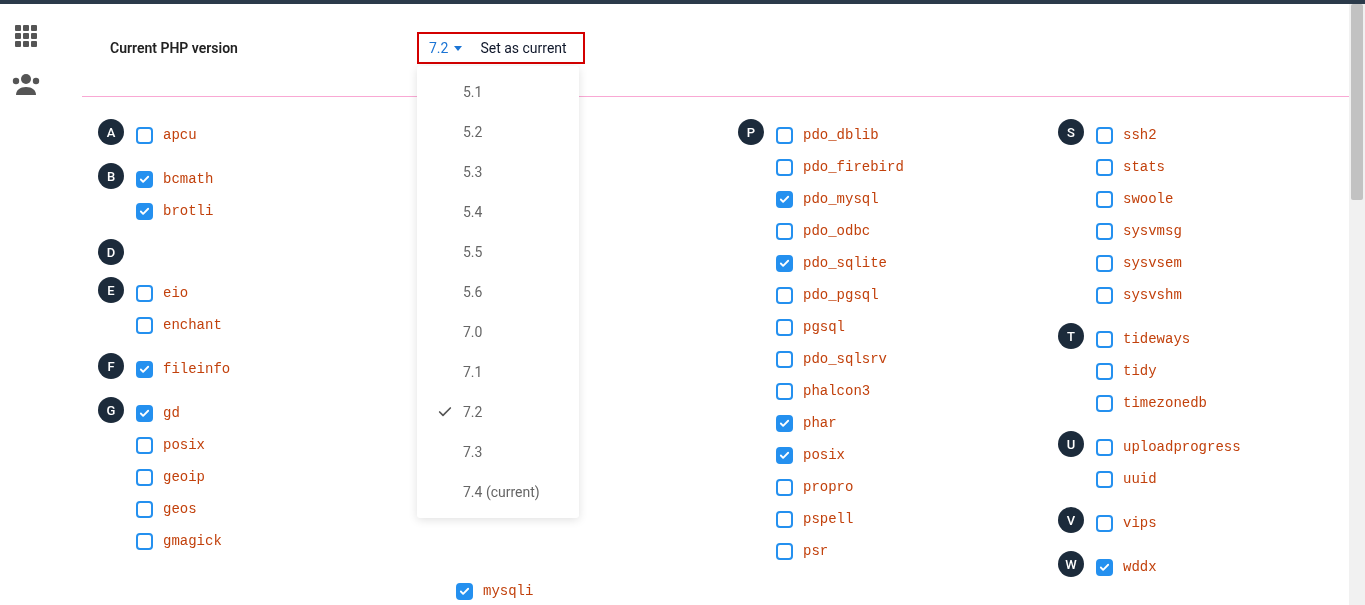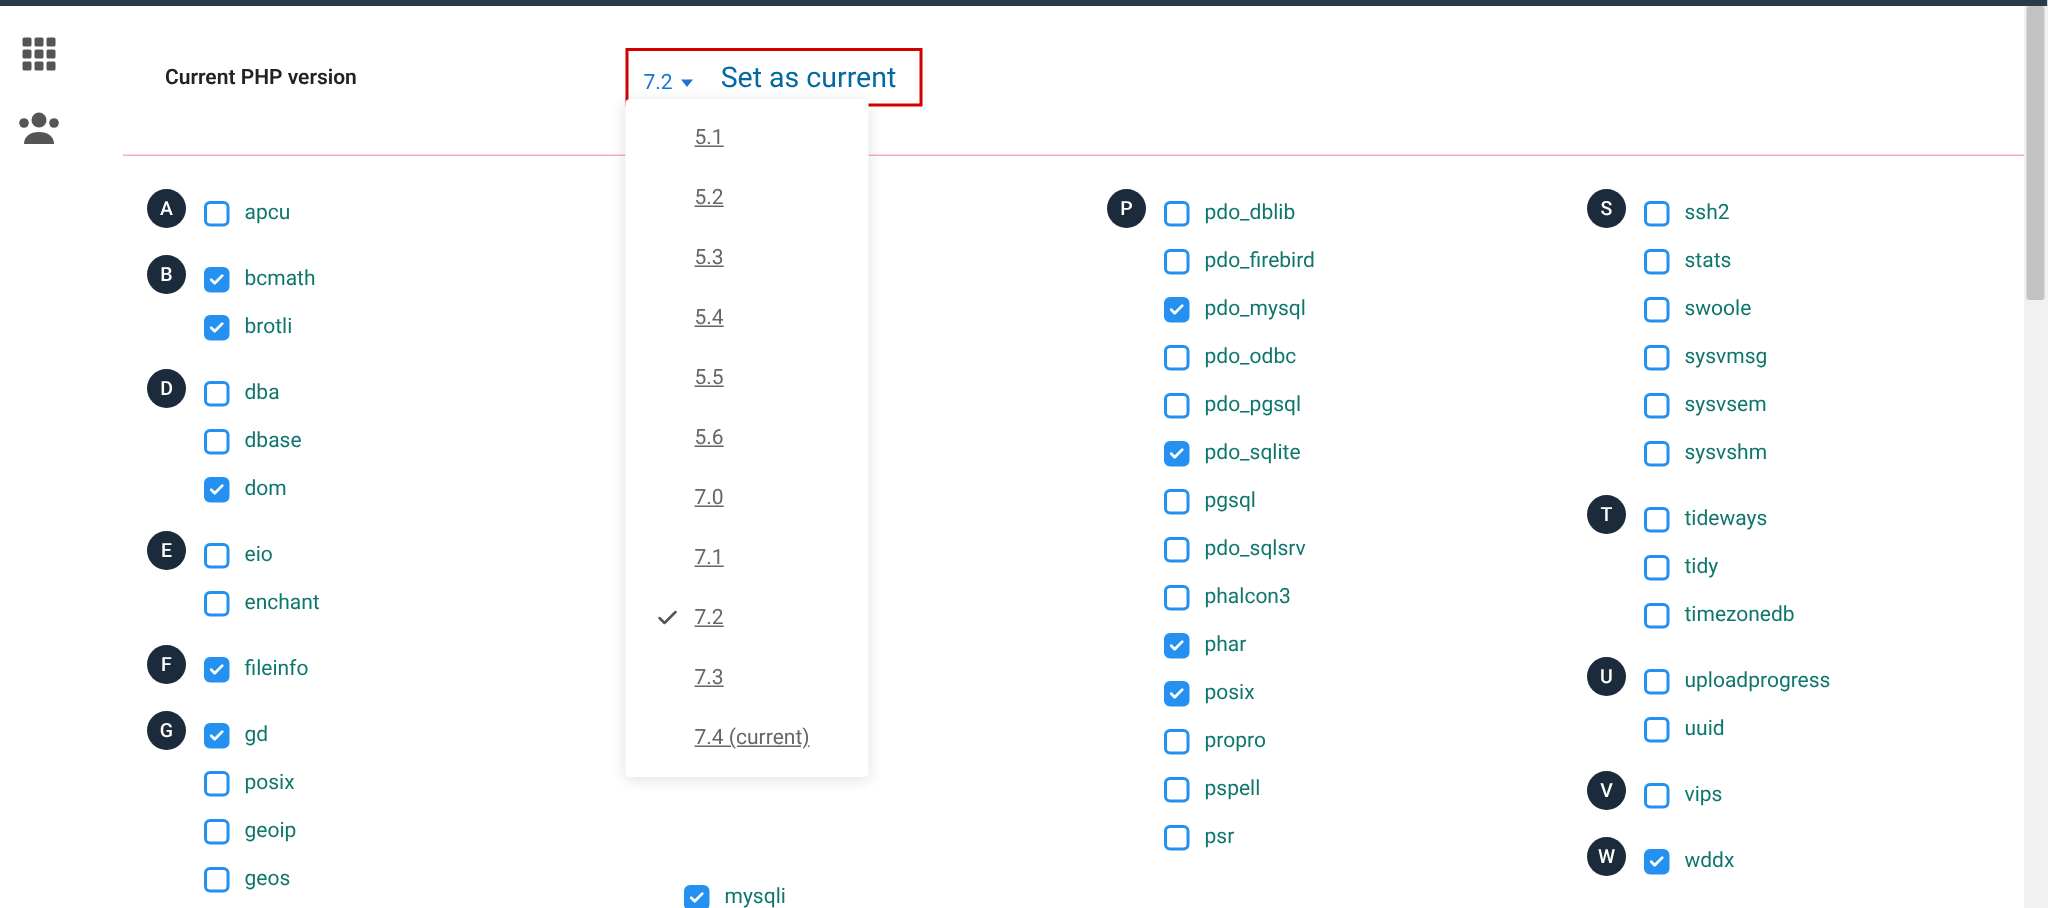--- a/index.html
+++ b/index.html
@@ -62,23 +62,23 @@
     gap: 6px;
     font-size: 14px;
   }
   .caret {
     width: 0; height: 0;
     border-left: 4px solid transparent;
     border-right: 4px solid transparent;
     border-top: 5px solid #1b74d4;
   }
   .set-current {
-    color: #0369a1;
+    color: #0f172a;
     cursor: pointer;
-    font-size: 19px;
+    font-size: 14px;
   }
   .dropdown-menu {
     position: absolute;
     top: 32px;
     left: -2px;
     width: 162px;
     background: #fff;
     box-shadow: 0 2px 10px rgba(0,0,0,.12);
     border-radius: 3px;
     padding: 6px 0;
@@ -91,21 +91,21 @@
     color: #666;
     cursor: pointer;
     font-size: 14px;
   }
   .dropdown-check {
     width: 36px;
     display: inline-flex;
     justify-content: center;
     color: #555;
   }
-  .dropdown-label { flex: 1; text-decoration: underline; }
+  .dropdown-label { flex: 1; }
   .columns {
     display: flex;
     padding-top: 22px;
     gap: 0;
   }
   .col {
     width: 320px;
   }
   .group {
     display: flex;
@@ -148,22 +148,23 @@
     justify-content: center;
     cursor: pointer;
     flex-shrink: 0;
   }
   .chk.checked {
     background: #2490ef;
   }
   .chk.checked svg { display: block; }
   .chk svg { display: none; }
   .ext-name {
-    color: #0f766e;
+    color: #c2410c;
     font-size: 14px;
+    font-family: Liberation Mono, monospace;
   }
   .right-scroll {
     position: fixed;
     right: 0;
     top: 4px;
     bottom: 0;
     width: 16px;
     background: #f1f1f1;
   }
   .scroll-thumb {
@@ -302,38 +303,20 @@
                   </svg>
                 </span>
                 <span class="ext-name">brotli</span>
               </div>
             </div>
           </div>
           <div class="group" style="margin-bottom: 12px;">
             <div class="letter-col">
               <span class="letter-badge">D</span>
             </div>
-            <div class="items">
-              <div class="ext-row">
-                <span class="chk"></span>
-                <span class="ext-name">dba</span>
-              </div>
-              <div class="ext-row">
-                <span class="chk"></span>
-                <span class="ext-name">dbase</span>
-              </div>
-              <div class="ext-row">
-                <span class="chk checked">
-                  <svg width="11" height="11" viewBox="0 0 24 24" fill="none" stroke="#fff" stroke-width="4" stroke-linecap="round" stroke-linejoin="round">
-                    <polyline points="20 6 9 17 4 12"></polyline>
-                  </svg>
-                </span>
-                <span class="ext-name">dom</span>
-              </div>
-            </div>
           </div>
           <div class="group" style="margin-bottom: 12px;">
             <div class="letter-col">
               <span class="letter-badge">E</span>
             </div>
             <div class="items">
               <div class="ext-row">
                 <span class="chk"></span>
                 <span class="ext-name">eio</span>
               </div>
@@ -446,30 +429,30 @@
                     <polyline points="20 6 9 17 4 12"></polyline>
                   </svg>
                 </span>
                 <span class="ext-name">pdo_mysql</span>
               </div>
               <div class="ext-row">
                 <span class="chk"></span>
                 <span class="ext-name">pdo_odbc</span>
               </div>
               <div class="ext-row">
+                <span class="chk checked">
+                  <svg width="11" height="11" viewBox="0 0 24 24" fill="none" stroke="#fff" stroke-width="4" stroke-linecap="round" stroke-linejoin="round">
+                    <polyline points="20 6 9 17 4 12"></polyline>
+                  </svg>
+                </span>
+                <span class="ext-name">pdo_sqlite</span>
+              </div>
+              <div class="ext-row">
                 <span class="chk"></span>
                 <span class="ext-name">pdo_pgsql</span>
-              </div>
-              <div class="ext-row">
-                <span class="chk checked">
-                  <svg width="11" height="11" viewBox="0 0 24 24" fill="none" stroke="#fff" stroke-width="4" stroke-linecap="round" stroke-linejoin="round">
-                    <polyline points="20 6 9 17 4 12"></polyline>
-                  </svg>
-                </span>
-                <span class="ext-name">pdo_sqlite</span>
               </div>
               <div class="ext-row">
                 <span class="chk"></span>
                 <span class="ext-name">pgsql</span>
               </div>
               <div class="ext-row">
                 <span class="chk"></span>
                 <span class="ext-name">pdo_sqlsrv</span>
               </div>
               <div class="ext-row">

